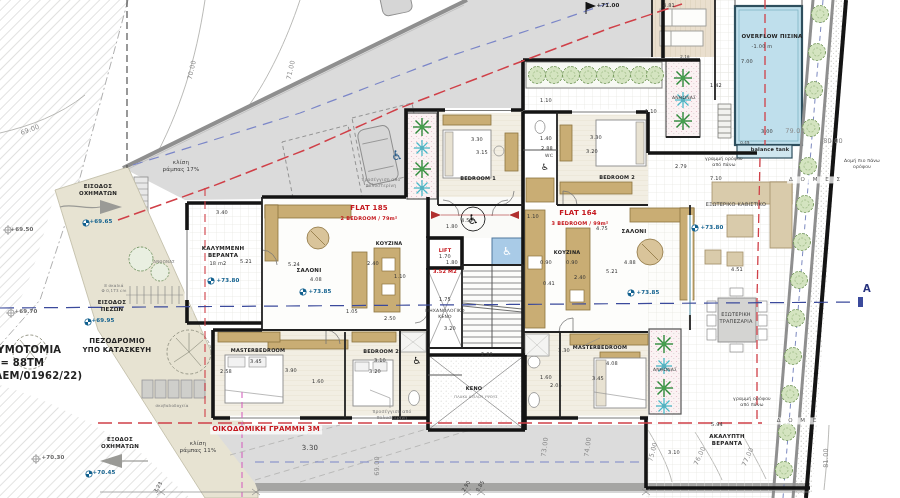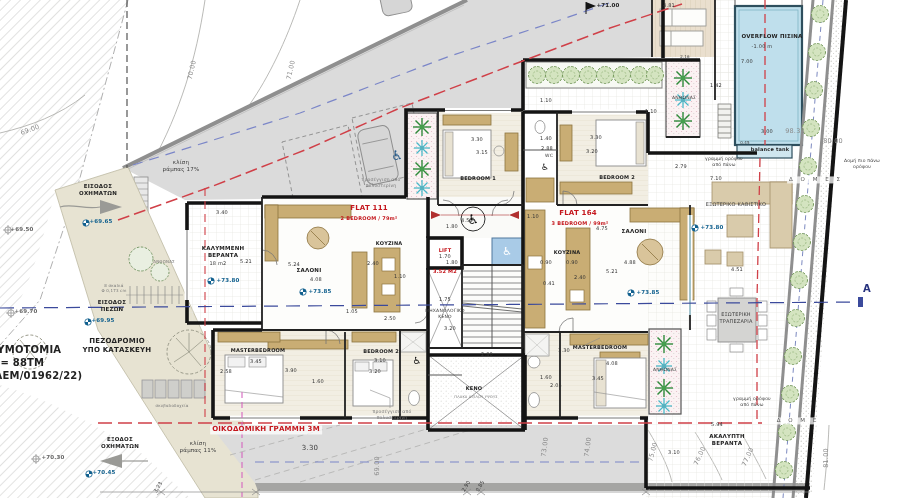--- a/index.html
+++ b/index.html
@@ -535,21 +535,21 @@
 
   <span class="lb ctr r20" style="left:30px;top:130px">69.00</span>
   <span class="lb ctr r78" style="left:192px;top:70px">70.00</span>
   <span class="lb ctr r78" style="left:291px;top:70px">71.00</span>
   <span class="lb ctr r90" style="left:377px;top:466px">69.00</span>
   <span class="lb ctr r83" style="left:545px;top:447px">73.00</span>
   <span class="lb ctr r83" style="left:588px;top:447px">74.00</span>
   <span class="lb ctr r75" style="left:653px;top:452px">75.00</span>
   <span class="lb ctr r65" style="left:700px;top:456px">76.00</span>
   <span class="lb ctr r65" style="left:748px;top:457px">77.00</span>
-  <span class="lb ctr r85" style="left:795px;top:131px">98.33</span>
+  <span class="lb ctr r85" style="left:795px;top:131px">79.00</span>
   <span class="lb ctr r85" style="left:833px;top:141px">80.00</span>
   <span class="lb ctr r90" style="left:826px;top:458px">81.00</span>
 
   <span class="lb b t55" style="left:772px;top:37px">OVERFLOW ΠΙΣΙΝΑ</span>
   <span class="lb t5" style="left:762px;top:46px">-1.00 m</span>
   <span class="lb dim" style="left:747px;top:61px">7.00</span>
   <span class="lb dim" style="left:767px;top:131px">3.00</span>
   <span class="lb b t5" style="left:770px;top:149px">balance tank</span>
   <span class="lb t4" style="left:745px;top:143px">0.45</span>
   <span class="lb dim" style="left:669px;top:5px">4.81</span>
@@ -566,21 +566,21 @@
   <span class="lb t5" style="left:736px;top:204px">ΕΞΩΤΕΡΙΚΟ ΚΑΘΙΣΤΙΚΟ</span>
   <span class="lb lvl" style="left:712px;top:228px">+73.80</span>
   <span class="lb dim" style="left:737px;top:269px">4.51</span>
   <span class="lb t5" style="left:736px;top:317px">ΕΞΩΤΕΡΙΚΗ
 ΤΡΑΠΕΖΑΡΙΑ</span>
   <span class="lb b t55" style="left:727px;top:440px">ΑΚΑΛΥΠΤΗ
 ΒΕΡΑΝΤΑ</span>
   <span class="lb dim" style="left:717px;top:424px">5.94</span>
   <span class="lb dim" style="left:674px;top:452px">3.10</span>
 
-  <span class="lb red t7" style="left:369px;top:209px">FLAT 111</span>
+  <span class="lb red t7" style="left:369px;top:209px">FLAT 185</span>
   <span class="lb red t5" style="left:369px;top:218px">2 BEDROOM / 79m²</span>
   <span class="lb b t55" style="left:223px;top:252px">ΚΑΛΥΜΜΕΝΗ
 ΒΕΡΑΝΤΑ</span>
   <span class="lb t5" style="left:218px;top:263px">18 m2</span>
   <span class="lb lvl" style="left:228px;top:281px">+73.80</span>
   <span class="lb dim" style="left:222px;top:212px">3.40</span>
   <span class="lb dim" style="left:246px;top:261px">5.21</span>
   <span class="lb b t55" style="left:309px;top:271px">ΣΑΛΟΝΙ</span>
   <span class="lb dim" style="left:316px;top:279px">4.08</span>
   <span class="lb dim" style="left:294px;top:264px">5.24</span>

